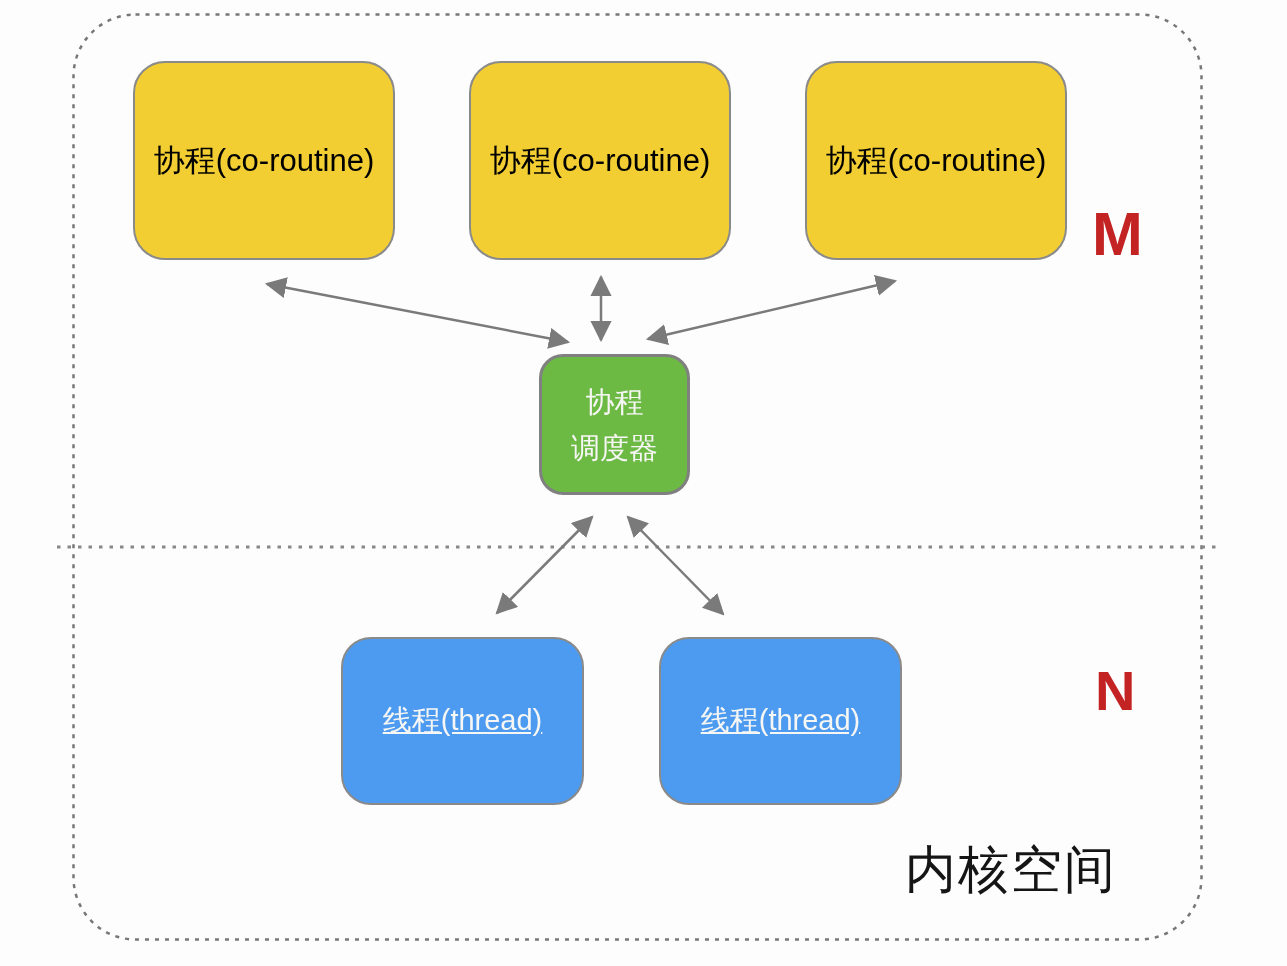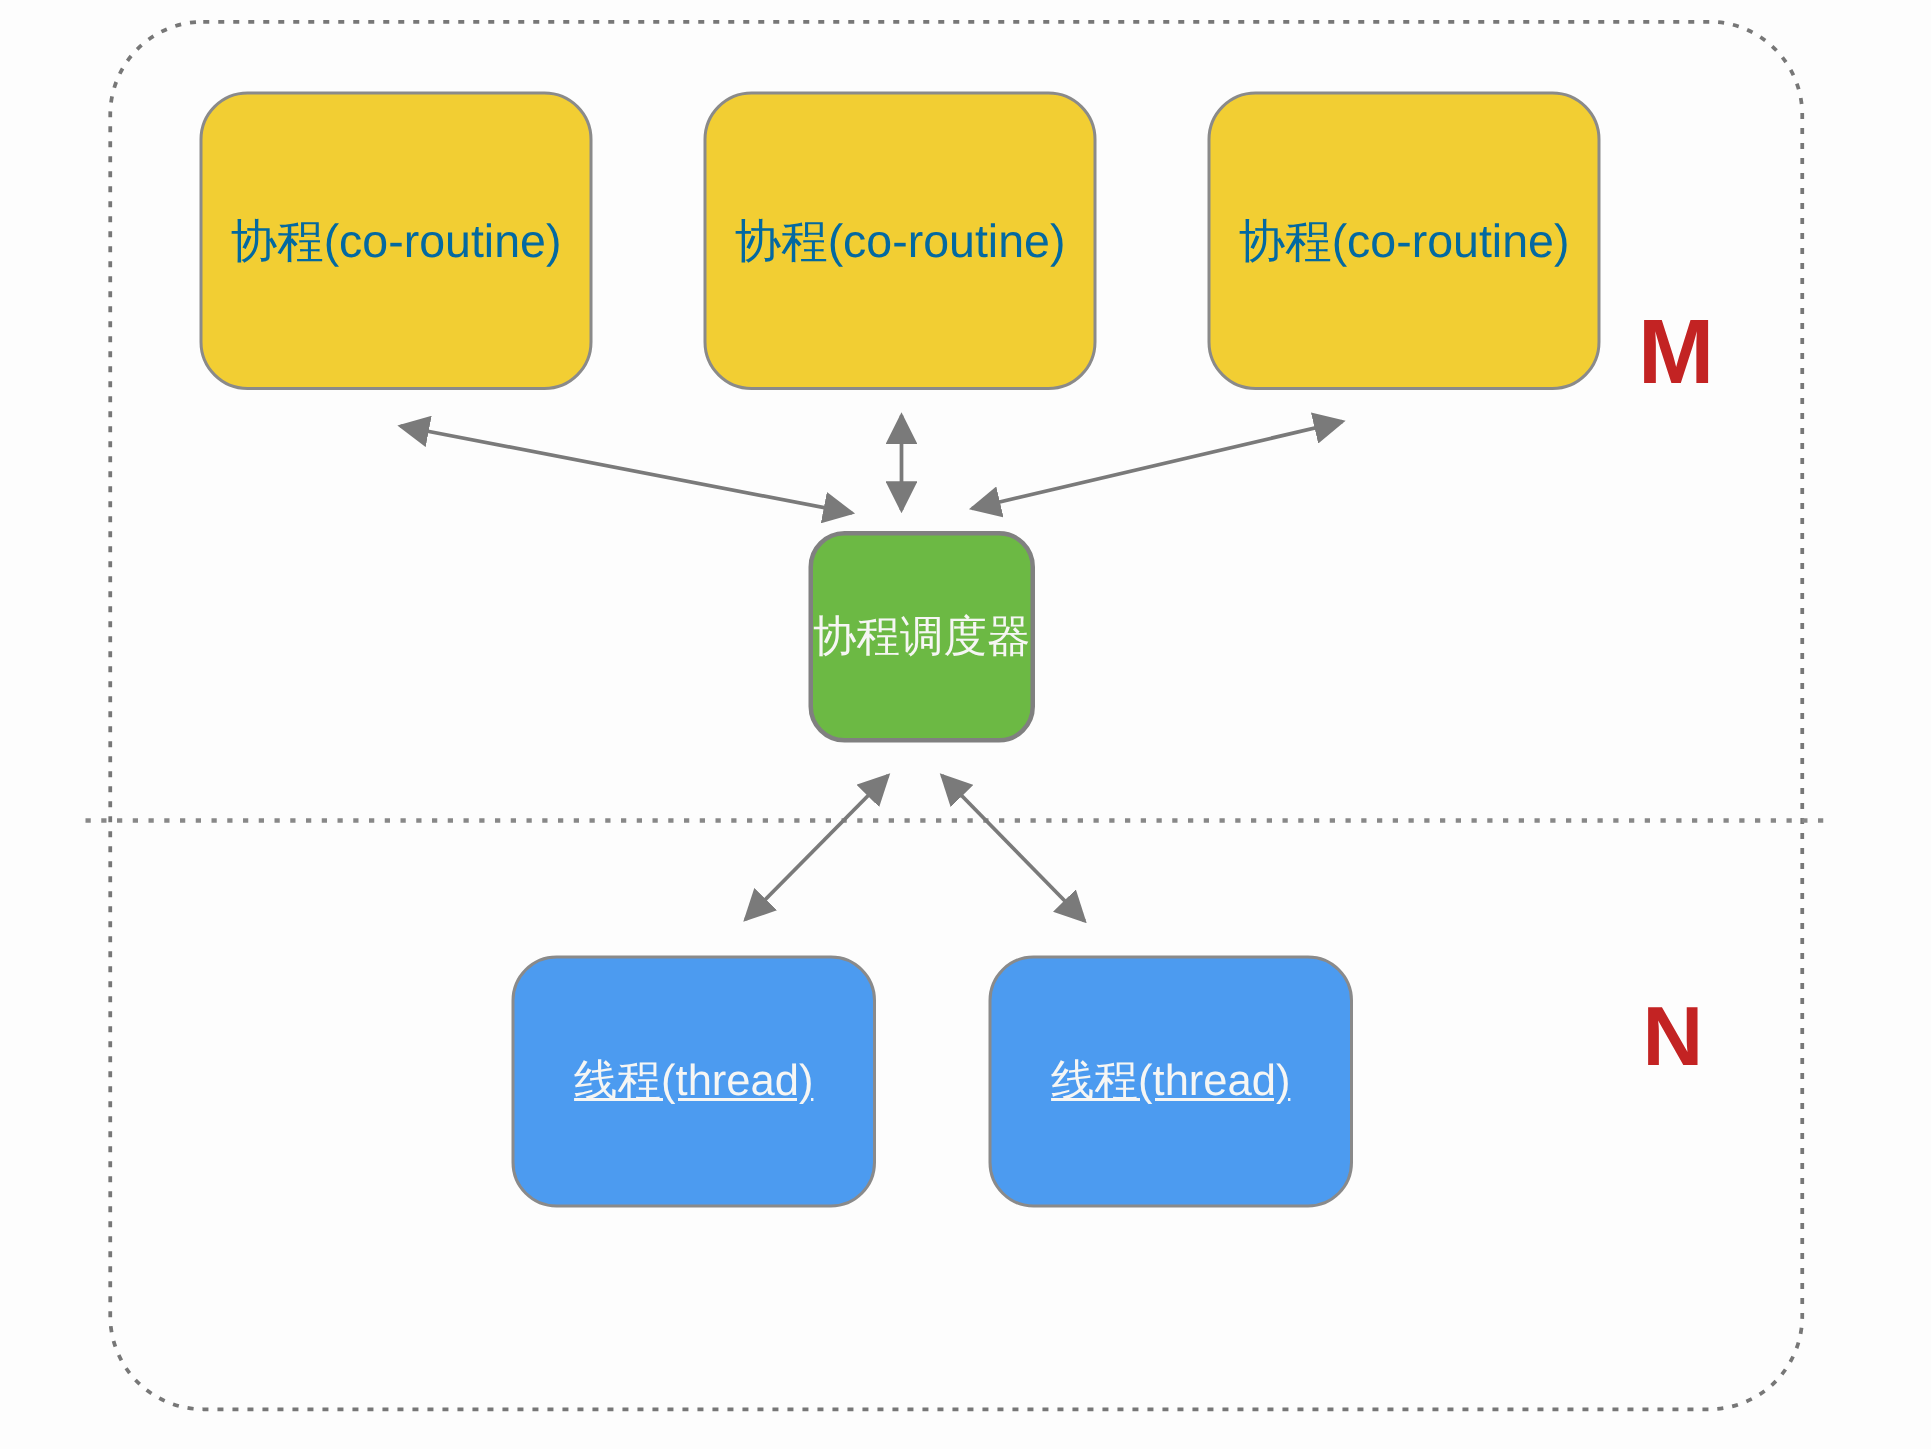--- a/index.html
+++ b/index.html
@@ -29,38 +29,38 @@
     text-align: center;
     box-sizing: border-box;
   }
   .coro {
     width: 262px;
     height: 199px;
     top: 61px;
     background: #f2ce33;
     border: 2px solid #8a8a8a;
     border-radius: 32px;
-    color: #0369a1;
+    color: #000000;
     font-size: 31px;
   }
   .coro.c1 { left: 133px; }
   .coro.c2 { left: 469px; }
   .coro.c3 { left: 805px; }
   .scheduler {
     left: 539px;
     top: 354px;
     width: 151px;
     height: 141px;
     background: #6cb944;
     border: 3px solid #808080;
     border-radius: 24px;
     color: #f6f6f4;
     font-size: 29px;
     line-height: 46px;
-    flex-direction: row;
+    flex-direction: column;
   }
   .thread {
     width: 243px;
     height: 168px;
     top: 637px;
     background: #4c9bf0;
     border: 2px solid #8a8a8a;
     border-radius: 30px;
     color: #f6f6f4;
     font-size: 29px;
@@ -137,14 +137,15 @@
   <div class="box thread t1">
     <span>线程(thread)</span>
   </div>
   <div class="box thread t2">
     <span>线程(thread)</span>
   </div>
 
   <div class="count-label count-m">M</div>
   <div class="count-label count-n">N</div>
 
+  <div class="space-label kernel-space">内核空间</div>
 
 </div>
 
 </body></html>

